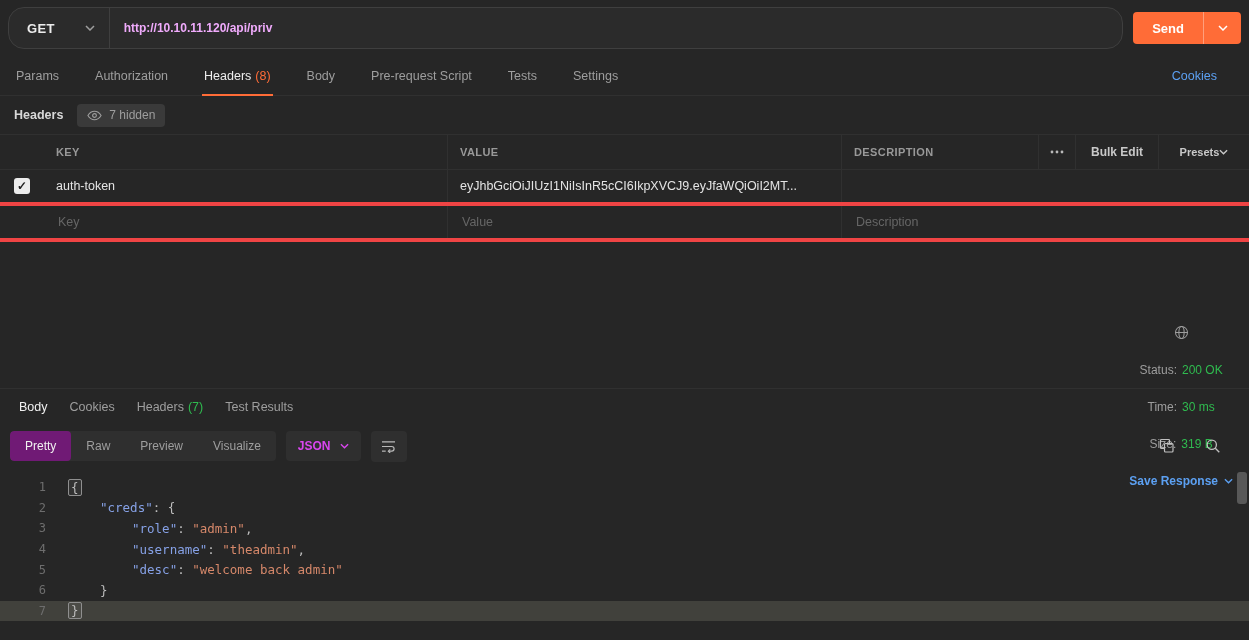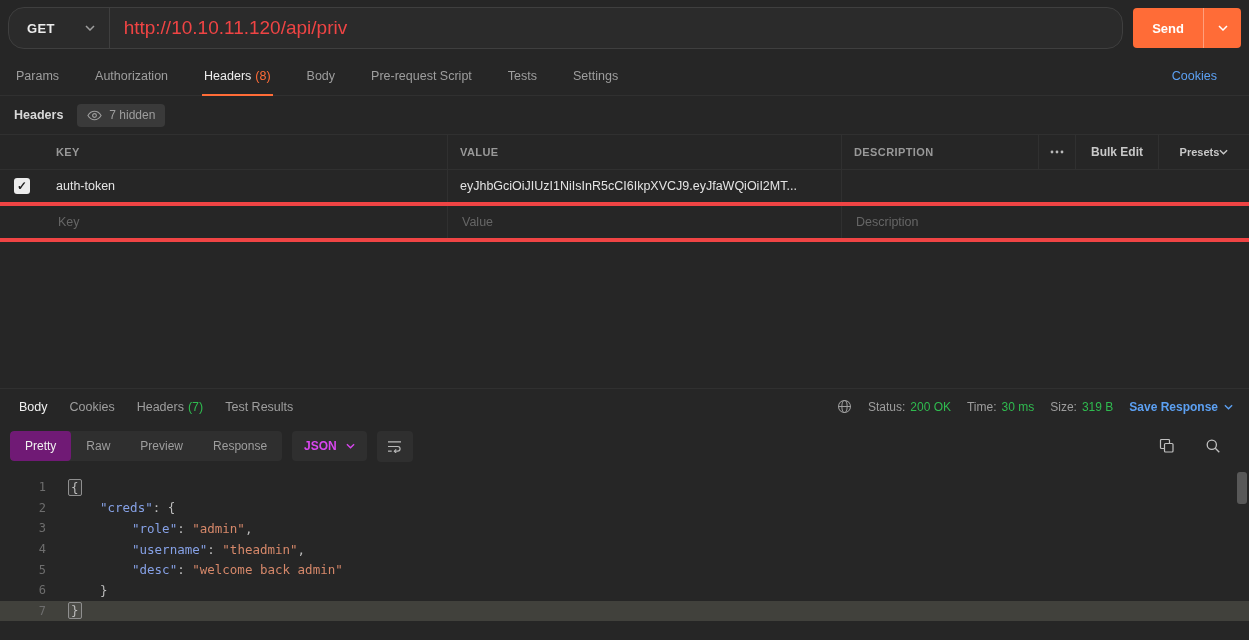--- a/index.html
+++ b/index.html
@@ -12,23 +12,23 @@
   }
   svg { display:block; }
 
   
   .topbar { display:flex; align-items:center; height:56px; padding:0 8px; gap:10px; }
   .url-box { flex:1; display:flex; align-items:stretch; height:42px; background:#2b2b2b;
              border:1px solid #3f3f3f; border-radius:16px; overflow:hidden; }
   .method { display:flex; align-items:center; gap:30px; padding:0 14px 0 18px;
             border-right:1px solid #3f3f3f; cursor:pointer; color:#9e9e9e; }
   .method-label { font-weight:bold; font-size:13px; color:#ececec; letter-spacing:.3px; }
-  .url-input { flex:1; background:transparent; border:none; outline:none; color:#ef4444;
-               font-size:19px; padding:0 14px; font-family:inherit; }
-  .send-group { display:flex; height:40px; border-radius:4px; overflow:hidden; }
+  .url-input { flex:1; background:transparent; border:none; outline:none; color:#f0abfc;
+               font-size:12px; padding:0 14px; font-family:inherit;font-weight:bold; }
+  .send-group { display:flex; height:32px; border-radius:4px; overflow:hidden; }
   .send-btn { background:#ff6c37; border:none; color:#fff; font-weight:bold; font-size:13px;
               padding:0 19px; cursor:pointer; font-family:inherit; }
   .send-caret { background:#ff6c37; border:none; border-left:1px solid rgba(255,255,255,.35);
                 width:38px; display:flex; align-items:center; justify-content:center;
                 color:#fff; cursor:pointer; }
 
   
   .req-tabs { display:flex; align-items:center; height:40px; padding:0 6px;
               border-bottom:1px solid #303030;gap:16px; }
   .req-tab { padding:0 10px; height:100%; display:flex; align-items:center; gap:4px;
@@ -70,22 +70,22 @@
                 font-family:inherit; font-size:12.5px; }
   .cell-input::placeholder { color:#666; }
 
   
   .response { position:absolute; top:388px; left:0; right:0; bottom:0;
               border-top:1px solid #303030; display:flex; flex-direction:column; }
   .res-tabs { display:flex; align-items:center; height:35px; padding:0 8px; }
   .res-tab { padding:0 11px; color:#9e9e9e; cursor:pointer; display:flex; gap:4px;
              white-space:nowrap; }
   .res-tab.active { color:#f0f0f0; }
-  .res-meta { margin-left:auto; display:flex; align-items:center; gap:16px; font-size:12px;
-              color:#9e9e9e; padding-right:8px; }
+  .res-meta { margin-left:auto; display:flex; align-items:center; gap:23px; font-size:12px;
+              color:#9e9e9e; padding-right:8px;flex-direction:column; }
   .meta-pair { display:flex; gap:5px; cursor:default; }
   .meta-green { color:#2fbb4f; }
   .save-response { color:#5ca0f2; display:flex; gap:6px; align-items:center; cursor:pointer;
                    font-weight:bold; }
 
   .viewer-bar { display:flex; align-items:center; height:44px; padding:0 10px; gap:10px; }
   .mode-group { display:flex; background:#2f2f2f; border-radius:4px; overflow:hidden; }
   .mode { padding:8px 15px; color:#9e9e9e; font-size:12px; cursor:pointer; }
   .mode.active { background:#701a75; color:#f0f0f0; border-radius:4px; }
   .format-dd { display:flex; align-items:center; gap:9px; background:#2f2f2f; border-radius:4px;
@@ -272,21 +272,21 @@
         </span>
       </span>
     </div>
   </div>
 
   <div class="viewer-bar">
     <div class="mode-group">
       <div class="mode active">Pretty</div>
       <div class="mode">Raw</div>
       <div class="mode">Preview</div>
-      <div class="mode">Response</div>
+      <div class="mode">Visualize</div>
     </div>
     <div class="format-dd">
       <span>JSON</span>
       <span>
         <svg width="9" height="6" viewBox="0 0 10 6">
             <path d="M1 1l4 4 4-4" stroke="currentColor" fill="none" stroke-width="1.5"></path>
           </svg>
       </span>
     </div>
     <div class="wrap-btn">

